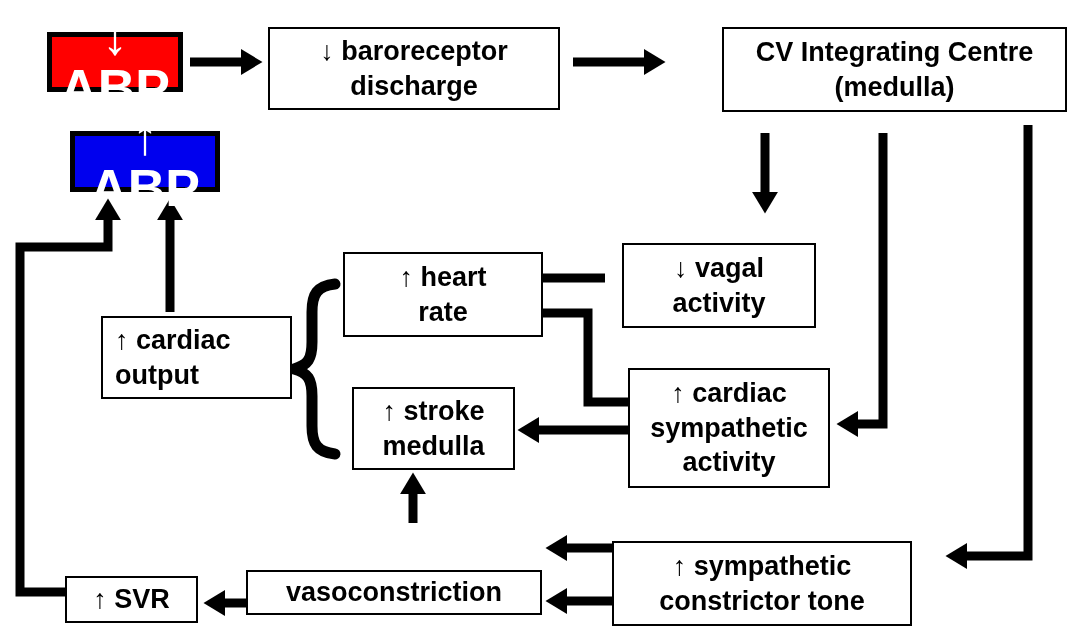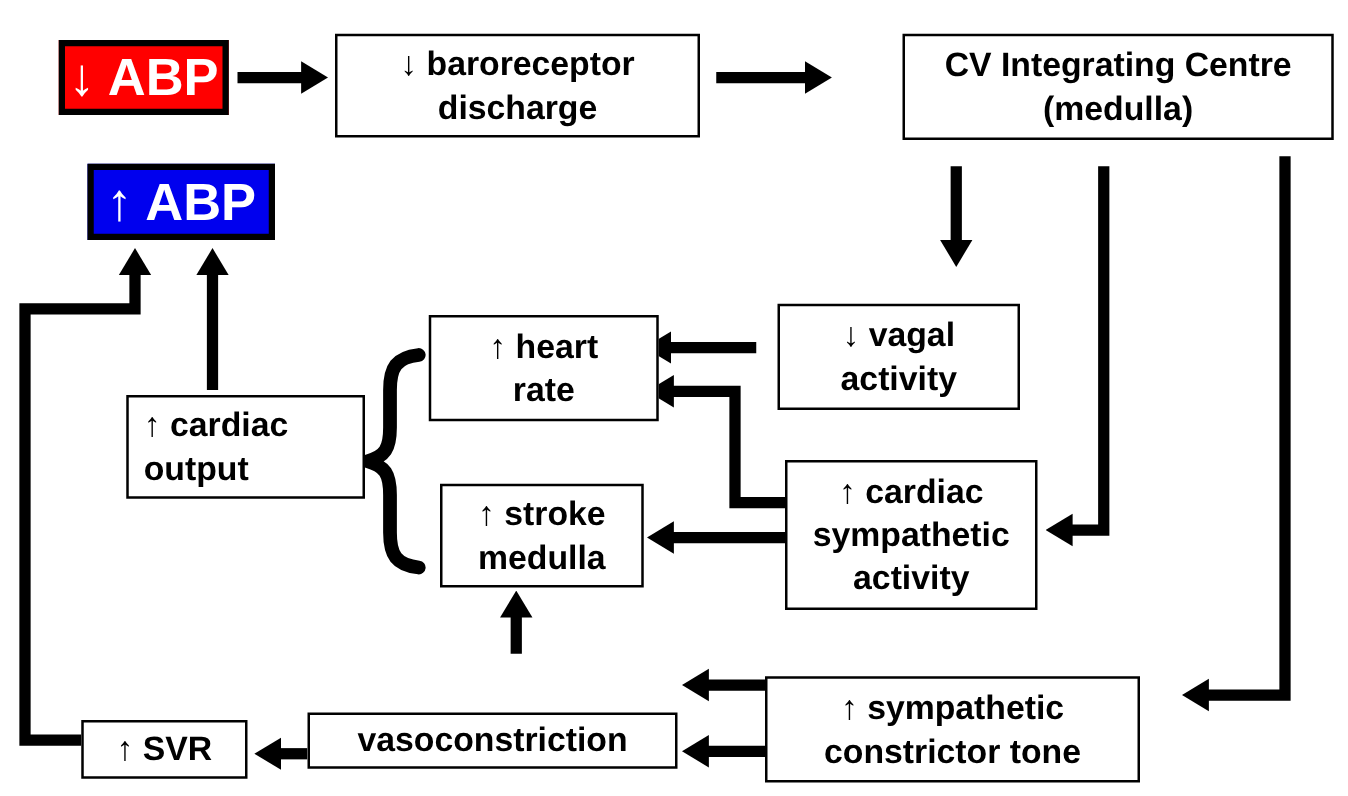--- a/index.html
+++ b/index.html
@@ -19,21 +19,21 @@
     display:flex; align-items:center; justify-content:center;
     text-align:center;
     font-weight:bold;
     font-size:27px;
     line-height:1.28;
     white-space:pre-line;
   }
   .node.colored {
     border-width:5px;
     color:#ffffff;
-    font-size:42px;
+    font-size:52px;
     line-height:1;
   }
   .node.left-text {
     justify-content:flex-start;
     text-align:left;
     padding-left:12px;
   }
   #wires {
     position:absolute; left:0; top:0;
     width:1078px; height:637px;
@@ -76,21 +76,21 @@
 
   <div class="node" style="left:722px; top:27px; width:345px; height:85px;">CV Integrating Centre
 (medulla)</div>
 
   <div class="node" style="left:268px; top:27px; width:292px; height:83px;">↓ baroreceptor
 discharge</div>
 
   <div class="node" style="left:622px; top:243px; width:194px; height:85px;">↓ vagal
 activity</div>
 
-  <div class="node" style="left:343px; top:252px; width:184px; height:85px;">↑ heart
+  <div class="node" style="left:343px; top:252px; width:200px; height:85px;">↑ heart
 rate</div>
 
   <div class="node left-text" style="left:101px; top:316px; width:191px; height:83px;">↑ cardiac
 output</div>
 
   <div class="node" style="left:352px; top:387px; width:163px; height:83px;">↑ stroke
 medulla</div>
 
   <div class="node" style="left:628px; top:368px; width:202px; height:120px;">↑ cardiac
 sympathetic

